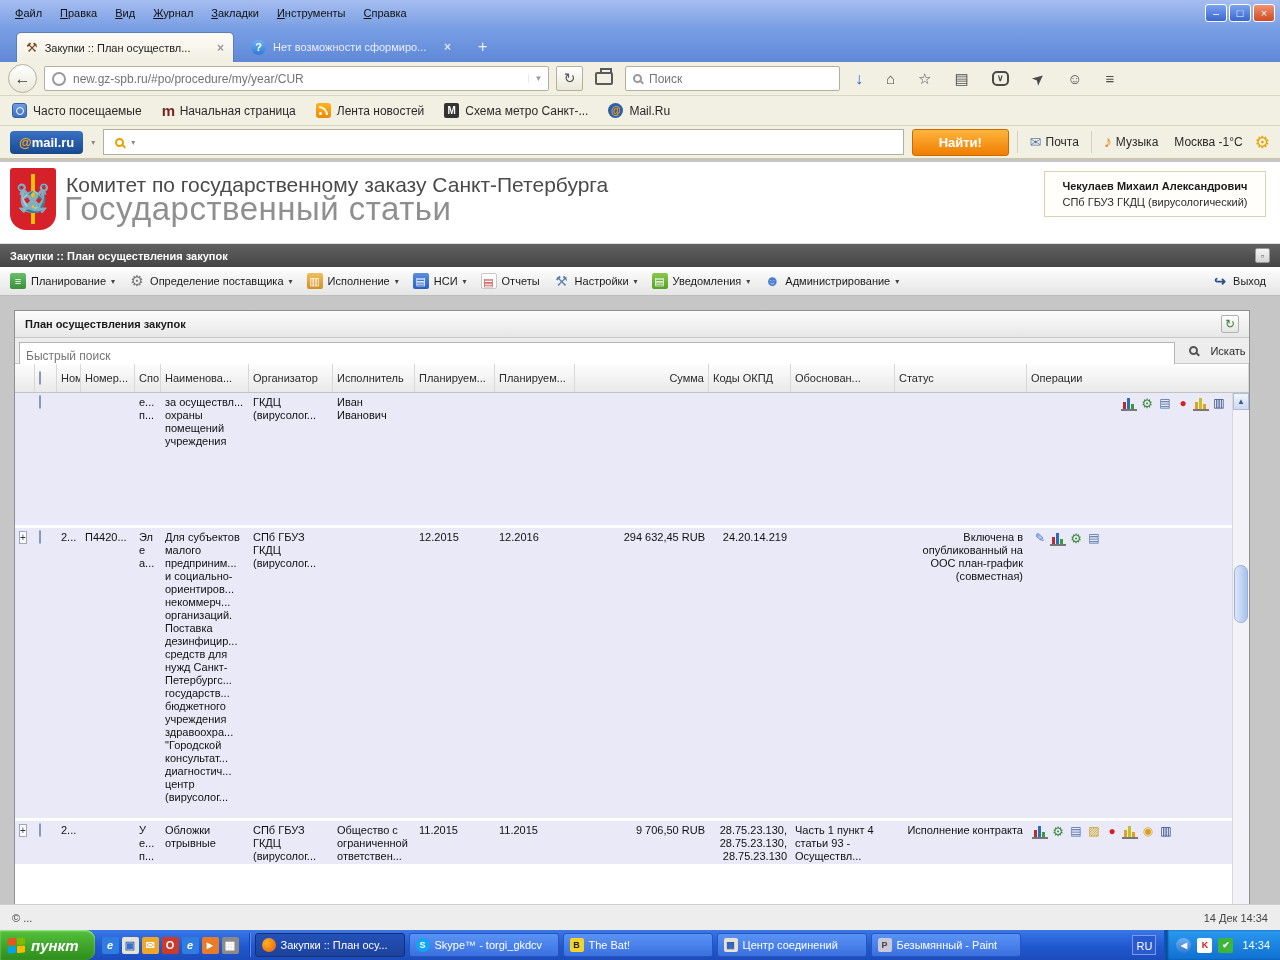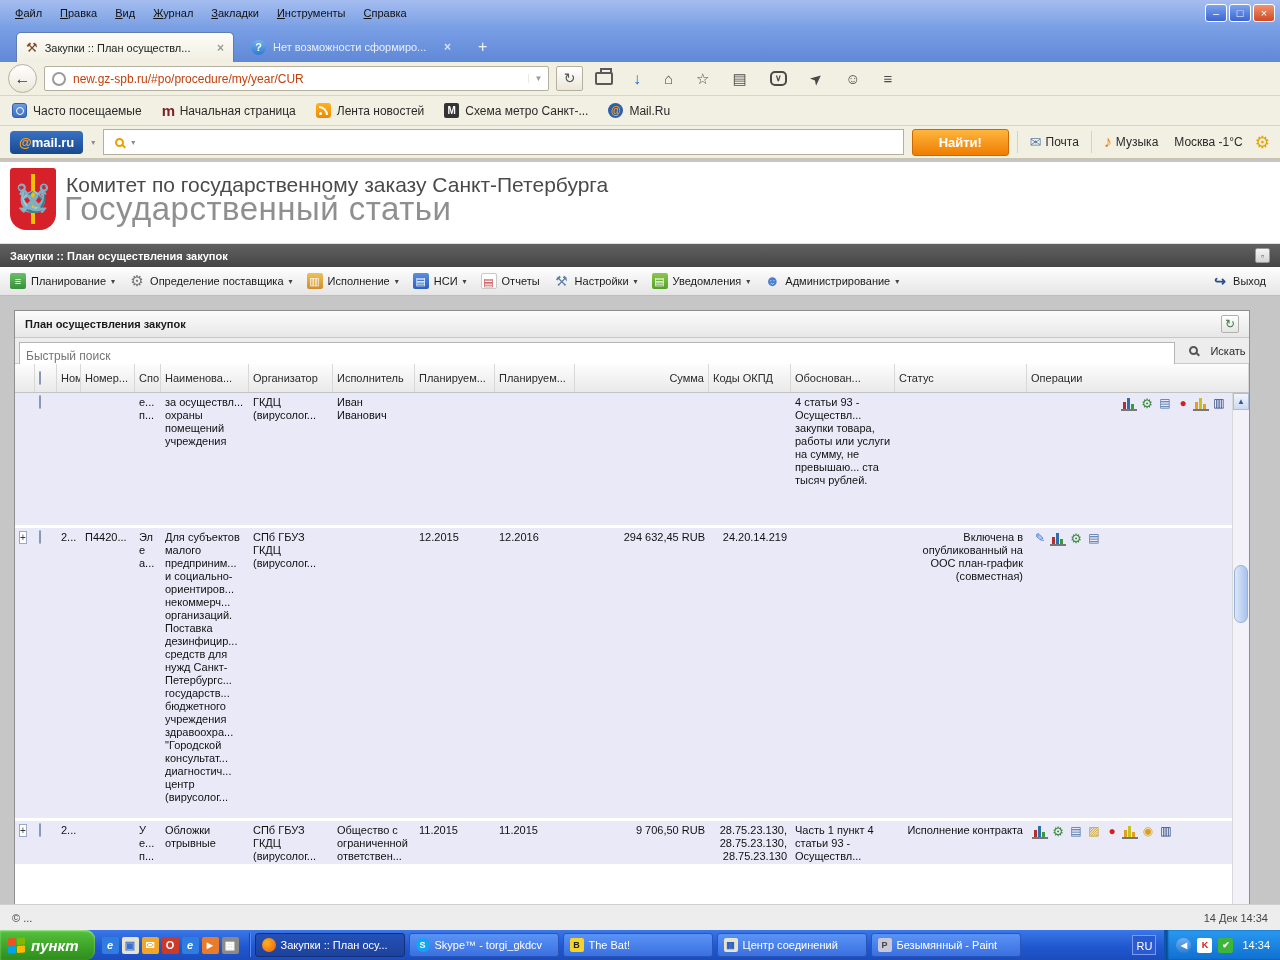--- a/index.html
+++ b/index.html
@@ -25,21 +25,21 @@
 .tab.inactive .tclose{color:#d9e3f8}
 .fav-hammer{color:#7a4a2a;font-size:13px}
 .fav-q{width:15px;height:15px;border-radius:50%;background:linear-gradient(#6fb1f0,#2f7bd6);color:#fff;font-size:11px;font-weight:bold;text-align:center;line-height:15px;flex:none}
 .newtab{color:#eef3ff;font-size:16px;padding:2px 10px;margin:0 0 4px 8px}
 
 
 #navbar{top:62px;height:34px;background:#f2f0e3;border-bottom:1px solid #d9d5c3;display:flex;align-items:center;gap:7px;padding:0 8px}
 .backbtn{width:29px;height:29px;border:1px solid #b5b09e;border-radius:50%;background:linear-gradient(#fff,#ebe8d9);color:#3a3a3a;font-size:16px;text-align:center;line-height:27px;font-weight:bold}
 .urlbox{width:505px;height:25px;background:#fff;border:1px solid #b5b09e;border-radius:2px;display:flex;align-items:center}
 .globe{width:14px;height:14px;border-radius:50%;border:2px solid #9a9a9a;margin:0 7px;flex:none}
-.urlbox input{flex:1;border:none;outline:none;font:12px "Liberation Sans",sans-serif;color:#c2410c;background:transparent}
+.urlbox input{flex:1;border:none;outline:none;font:12px "Liberation Sans",sans-serif;color:#737373;background:transparent}
 .url-caret{width:20px;color:#9a9a9a;text-align:center;font-size:8px;border-left:1px solid #eceadd}
 .sqbtn{width:27px;height:25px;border:1px solid #b5b09e;border-radius:2px;background:linear-gradient(#fff,#ebe8d9);color:#555;text-align:center;line-height:23px;font-size:14px}
 .icon-printer{width:18px;height:13px;border:2px solid #5a5a5a;border-radius:2px;position:relative;margin:0 5px}
 .icon-printer::before{content:"";position:absolute;left:3px;top:-6px;width:8px;height:4px;border:2px solid #5a5a5a;border-bottom:none}
 .searchbox{width:215px;height:25px;background:#fff;border:1px solid #b5b09e;border-radius:2px;display:flex;align-items:center}
 .magnifier{width:9px;height:9px;border:2px solid #9a9a9a;border-radius:50%;position:relative;margin:0 7px;flex:none}
 .magnifier::after{content:"";position:absolute;width:5px;height:2px;background:#9a9a9a;transform:rotate(45deg);right:-4px;bottom:-2px}
 .magnifier.gold{border-color:#e8a200}
 .magnifier.gold::after{background:#e8a200}
 .magnifier.dark{border-color:#555}
@@ -231,20 +231,24 @@
 
   <div id="navbar" class="band">
     <span class="backbtn">←</span>
     <span class="urlbox">
       <span class="globe"></span>
       <input value="new.gz-spb.ru/#po/procedure/my/year/CUR" style="">
       <span class="url-caret">▼</span>
     </span>
     <span class="sqbtn">↻</span>
     <span class="icon-printer"></span>
+    <span class="searchbox">
+      <span class="magnifier"></span>
+      <input placeholder="Поиск" style="">
+    </span>
     <span class="tbi dl">↓</span>
     <span class="tbi">⌂</span>
     <span class="tbi">☆</span>
     <span class="tbi">▤</span>
     <span class="pocket">∨</span>
     <span class="tbi send">➤</span>
     <span class="tbi">☺</span>
     <span class="tbi">≡</span>
   </div>
 
@@ -296,20 +300,24 @@
     <span class="gear-ic">⚙</span>
   </div>
 
   <div id="siteheader" class="band">
     <span class="crest">
       <span class="anc a1">⚓</span>
       <span class="anc a2">⚓</span>
     </span>
     <div class="org1">Комитет по государственному заказу Санкт-Петербурга</div>
     <div class="org2">Государственный статьи</div>
+    <div class="userbox">
+      <div class="un">Чекулаев Михаил Александрович</div>
+      <div class="uo">СПб ГБУЗ ГКДЦ (вирусологический)</div>
+    </div>
   </div>
 
   <div id="breadcrumb" class="band">
     <span>Закупки :: План осуществления закупок</span>
     <span class="bc-ic">▫</span>
   </div>
 
   <div id="sitemenu" class="band">
     <span class="smi">
         <span class="smic ic-plan">≡</span>
@@ -397,21 +405,20 @@
             <span class="gc w-num"></span>
             <span class="gc w-no"></span>
             <span class="gc w-met">е... п...</span>
             <span class="gc w-nam">за осуществл... охраны помещений учреждения</span>
             <span class="gc w-org">ГКДЦ (вирусолог...</span>
             <span class="gc w-exe">Иван Иванович</span>
             <span class="gc w-p1"></span>
             <span class="gc w-p2"></span>
             <span class="gc w-sum ar"></span>
             <span class="gc w-okp ar"></span>
-            <span class="gc w-jus">4 статьи 93 - Осуществл... закупки товара, работы или услуги на сумму, не превышаю... ста тысяч рублей.</span>
             <span class="gc w-sta ar"></span>
             <span class="gc w-ops ar"><span class="clipops"><span class="op op-chart"></span><span class="op op-gears">⚙</span><span class="op op-list">▤</span><span class="op op-stop">●</span><span class="op op-stats"></span><span class="op op-books">▥</span></span></span>
           </div>
 
           <div class="grow" style="height:293px">
             <span class="gc w-exp"><span class="exp">+</span></span>
             <span class="gc w-chk"><span class="cb"></span></span>
             <span class="gc w-num">2...</span>
             <span class="gc w-no">П4420...</span>
             <span class="gc w-met">Эле а...</span>

